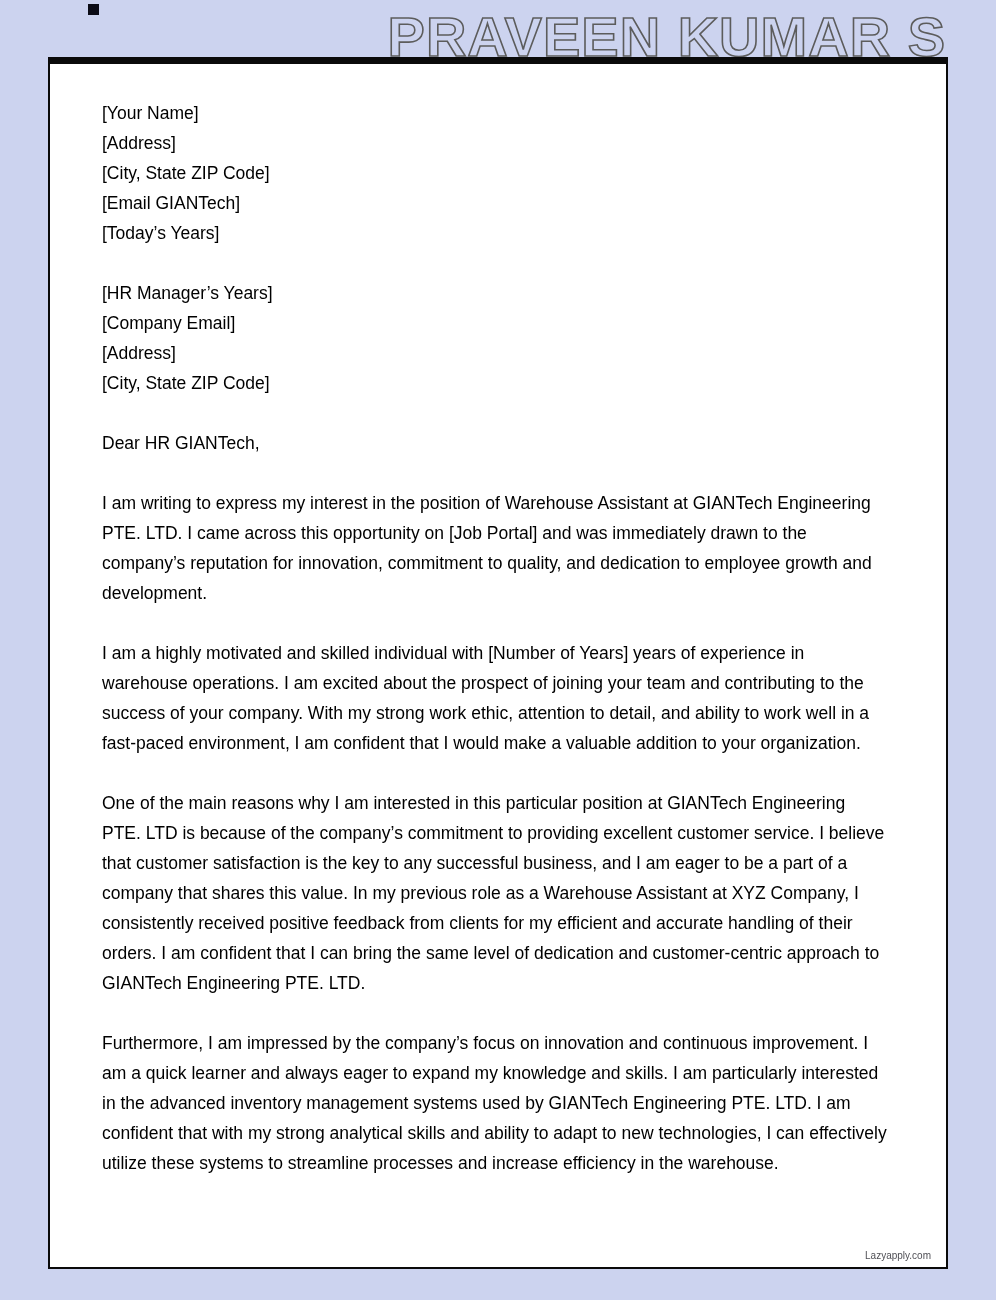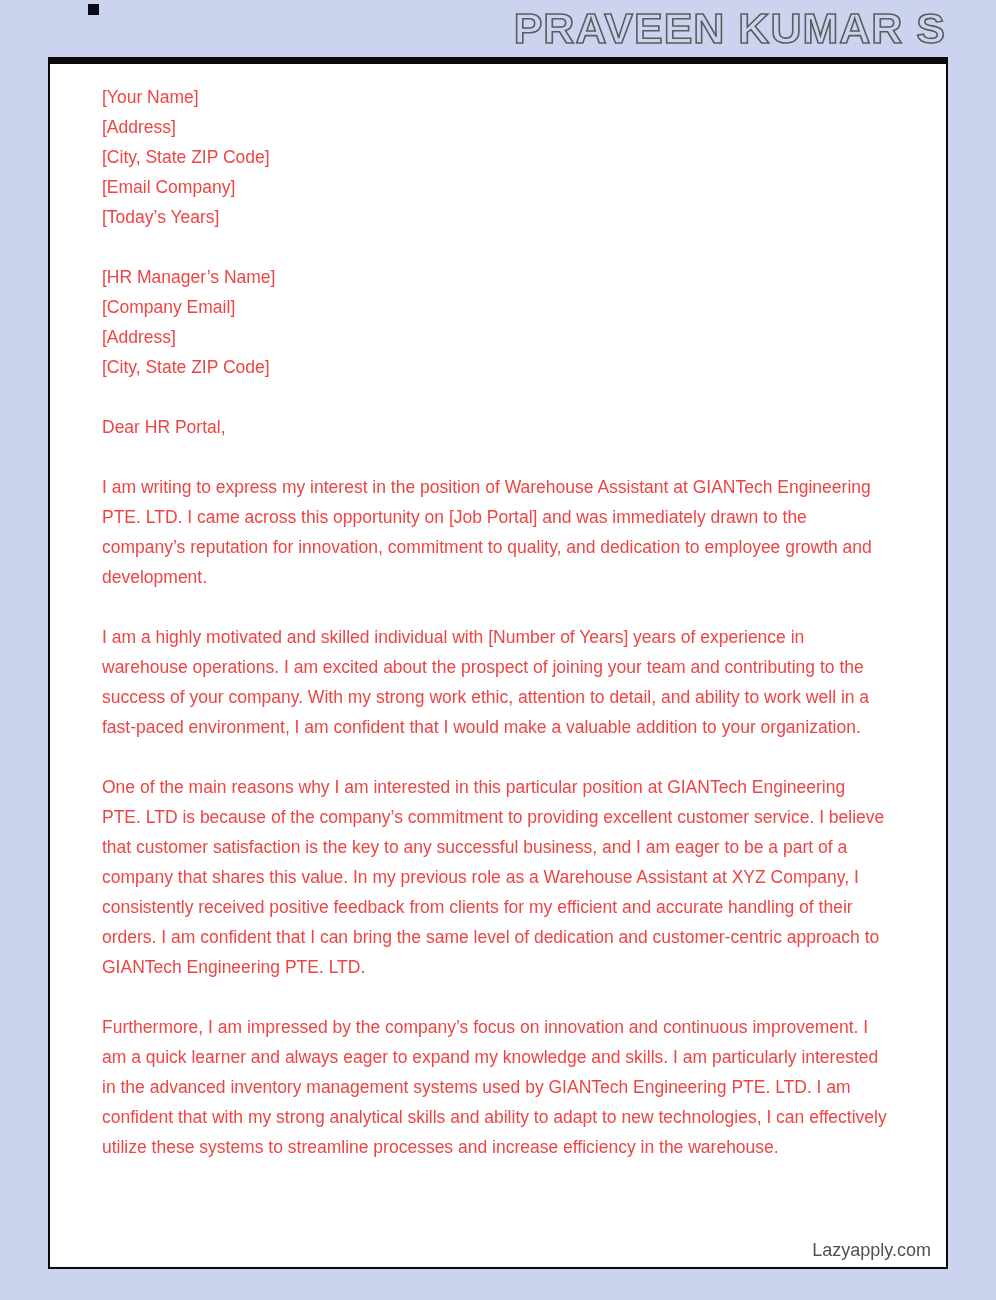--- a/index.html
+++ b/index.html
@@ -18,49 +18,49 @@
   }
   .corner-square {
     position: absolute;
     left: 88px; top: 4px;
     width: 11px; height: 11px;
     background: #0b0b16;
   }
   .header-name {
     position: absolute;
     top: 4px; right: 50px;
-    font-size: 43px;
+    font-size: 56px;
     font-weight: 700;
     letter-spacing: 1px;
     color: transparent;
     -webkit-text-stroke: 1.6px #5c5c5c;
     text-transform: uppercase;
     white-space: nowrap;
   }
   .page {
     position: absolute;
     left: 48px; top: 57px;
     width: 900px; height: 1212px;
     background: #ffffff;
     border: 2px solid #0a0a0a;
     border-top-width: 7px;
     overflow: hidden;
   }
   .content {
-    padding: 18px 58px 0 52px;
-    color: #ef4444;
+    padding: 34px 58px 0 52px;
+    color: #000000;
     font-size: 17.5px;
     line-height: 30px;
   }
   .block { margin-bottom: 30px; }
   .content p { margin-bottom: 30px; }
   .watermark {
     position: absolute;
     right: 11px; bottom: 4px;
-    font-size: 18px;
+    font-size: 10px;
     color: #4f4f55;
     background: #ffffff;
     padding: 2px 4px;
   }
 </style>
 </head>
 <body>
 
 <div class="canvas">
 
@@ -68,32 +68,32 @@
 
   <div class="header-name">PRAVEEN KUMAR S</div>
 
   <div class="page">
     <div class="content">
 
       <div class="block">
         <div class="line">[Your Name]</div>
         <div class="line">[Address]</div>
         <div class="line">[City, State ZIP Code]</div>
-        <div class="line">[Email Company]</div>
+        <div class="line">[Email GIANTech]</div>
         <div class="line">[Today’s Years]</div>
       </div>
 
       <div class="block">
-        <div class="line">[HR Manager’s Name]</div>
+        <div class="line">[HR Manager’s Years]</div>
         <div class="line">[Company Email]</div>
         <div class="line">[Address]</div>
         <div class="line">[City, State ZIP Code]</div>
       </div>
 
-      <p>Dear HR Portal,</p>
+      <p>Dear HR GIANTech,</p>
 
       <p>I am writing to express my interest in the position of Warehouse Assistant at GIANTech Engineering PTE. LTD. I came across this opportunity on [Job Portal] and was immediately drawn to the company’s reputation for innovation, commitment to quality, and dedication to employee growth and development.</p>
       <p>I am a highly motivated and skilled individual with [Number of Years] years of experience in warehouse operations. I am excited about the prospect of joining your team and contributing to the success of your company. With my strong work ethic, attention to detail, and ability to work well in a fast-paced environment, I am confident that I would make a valuable addition to your organization.</p>
       <p>One of the main reasons why I am interested in this particular position at GIANTech Engineering PTE. LTD is because of the company’s commitment to providing excellent customer service. I believe that customer satisfaction is the key to any successful business, and I am eager to be a part of a company that shares this value. In my previous role as a Warehouse Assistant at XYZ Company, I consistently received positive feedback from clients for my efficient and accurate handling of their orders. I am confident that I can bring the same level of dedication and customer-centric approach to GIANTech Engineering PTE. LTD.</p>
       <p>Furthermore, I am impressed by the company’s focus on innovation and continuous improvement. I am a quick learner and always eager to expand my knowledge and skills. I am particularly interested in the advanced inventory management systems used by GIANTech Engineering PTE. LTD. I am confident that with my strong analytical skills and ability to adapt to new technologies, I can effectively utilize these systems to streamline processes and increase efficiency in the warehouse.</p>
 
     </div>
 
     <div class="watermark">Lazyapply.com</div>
   </div>

